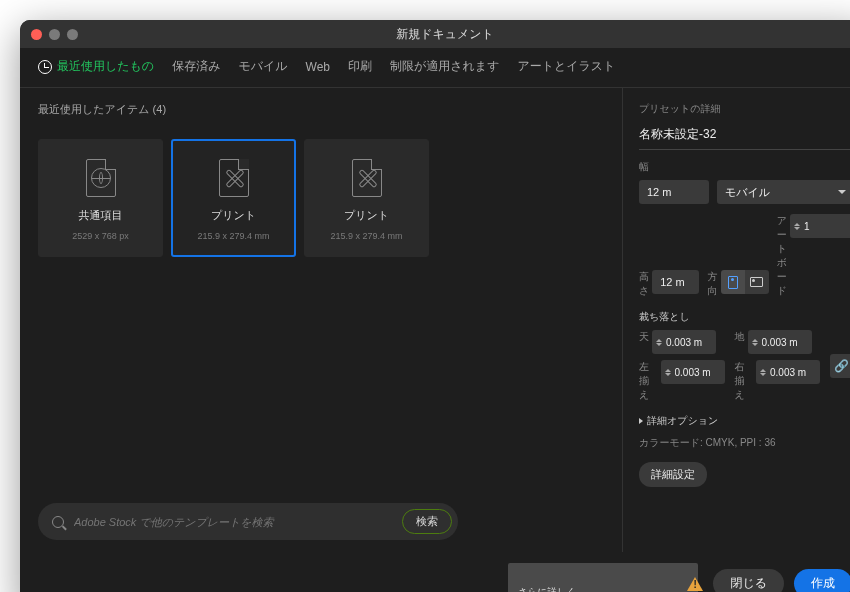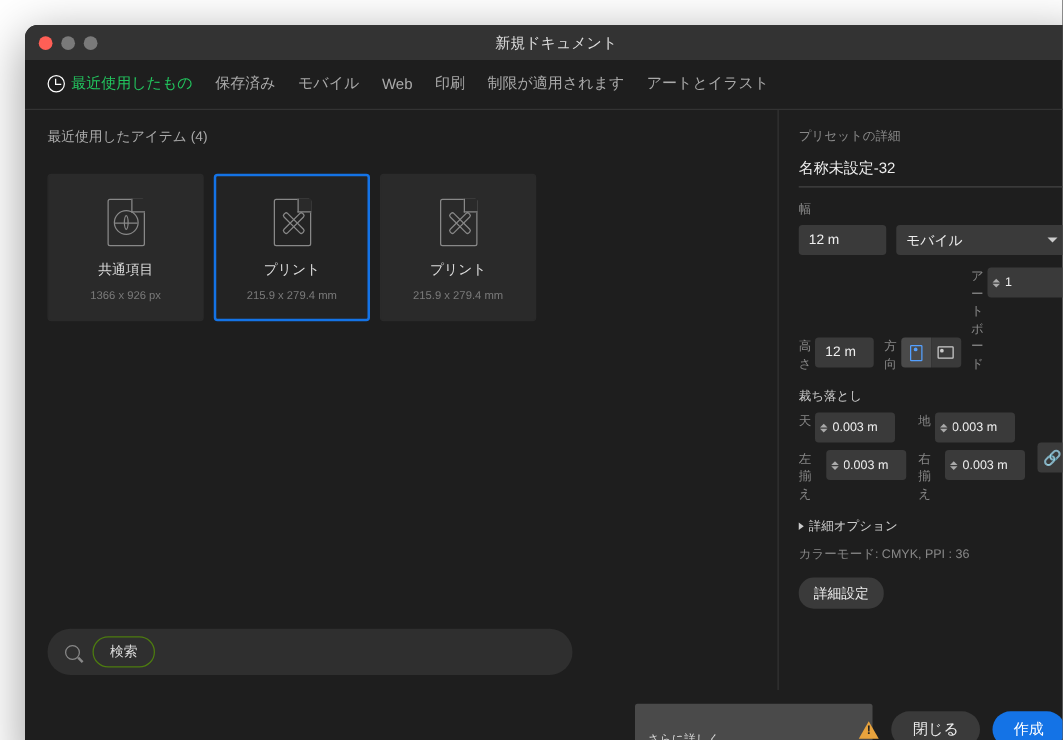--- a/index.html
+++ b/index.html
@@ -165,21 +165,21 @@
       <div class="cards">
         <div class="card">
           <div class="card-icon">
               <div class="doc-shape">
                 <div class="doc-inner">
                   <div class="globe"></div>
                 </div>
               </div>
             </div>
           <div class="card-title">共通項目</div>
-          <div class="card-sub">1366 x 926 px</div>
+          <div class="card-sub">2529 x 768 px</div>
         </div>
         <div class="card selected">
           <div class="card-icon">
               <div class="doc-shape">
                 <div class="doc-inner">
                   <div class="pen-cross"></div>
                 </div>
               </div>
             </div>
           <div class="card-title">プリント</div>
@@ -195,20 +195,21 @@
             </div>
           <div class="card-title">プリント</div>
           <div class="card-sub">215.9 x 279.4 mm</div>
         </div>
       </div>
 
       <div class="left-spacer"></div>
 
       <div class="searchbar">
         <span class="search-icon"></span>
+        <input class="search-input" placeholder="Adobe Stock で他のテンプレートを検索" style="">
         <button class="search-btn">検索</button>
       </div>
     </div>
 
     <div class="right">
       <div class="panel-label">プリセットの詳細</div>
       <div class="preset-name">
         <span class="preset-name-text">名称未設定-32</span>
       </div>
 

